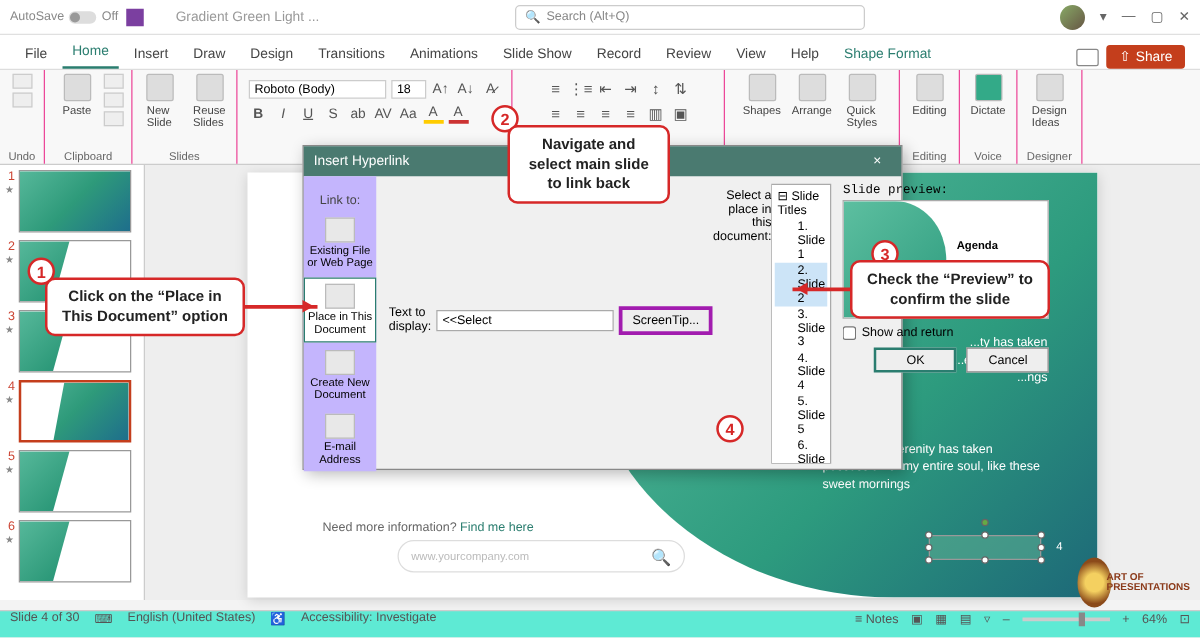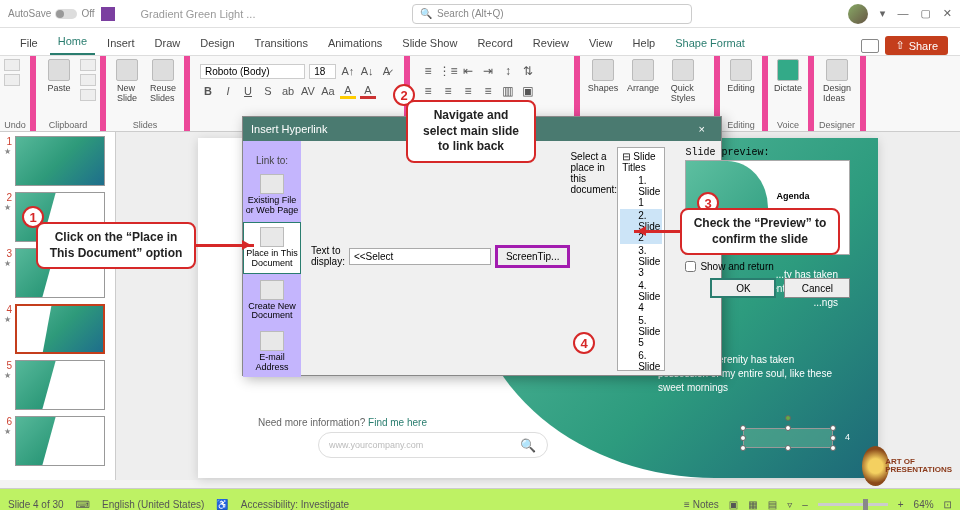--- a/index.html
+++ b/index.html
@@ -17,21 +17,21 @@
   .avatar { width:20px; height:20px; border-radius:50%; background:linear-gradient(135deg,#8a6,#654); }
   
   .menubar { height:28px; background:#fff; display:flex; align-items:flex-end; padding:0 12px; gap:4px; border-bottom:1px solid #ddd; }
   .menu-item { padding:5px 8px 6px; font-size:11px; color:#444; cursor:pointer; }
   .menu-item.active { border-bottom:2px solid #2a7d6f; color:#2a7d6f; }
   .menu-item.shape { color:#2a7d6f; }
   .share-btn { margin-left:auto; background:#c43e1c; color:#fff; padding:3px 10px; border-radius:3px; font-size:11px; display:flex; align-items:center; gap:4px; }
   .comment-icon { width:18px; height:14px; border:1px solid #888; border-radius:2px; margin-right:6px; }
   
   .ribbon { height:76px; background:#f8f8f8; display:flex; border-bottom:1px solid #ccc; }
-  .rgroup { display:flex; flex-direction:column; justify-content:space-between; border-right:6px solid #ec4899; padding:3px 4px 1px; }
+  .rgroup { display:flex; flex-direction:column; justify-content:space-between; border-right:1px solid #ec4899; padding:3px 4px 1px;align-items:center; }
   .rgroup-label { font-size:9px; color:#666; text-align:center; padding-top:2px; }
   .rbtns { display:flex; align-items:flex-start; gap:2px; flex:1; }
   .big-btn { display:flex; flex-direction:column; align-items:center; width:38px; font-size:9px; color:#444; gap:2px; }
   .big-btn .ic { width:22px; height:22px; background:#ddd; border:1px solid #bbb; border-radius:2px; }
   .mini-col { display:flex; flex-direction:column; gap:3px; }
   .mini { width:16px; height:12px; background:#eee; border:1px solid #ccc; }
   .font-grp { display:flex; flex-direction:column; gap:4px; padding:4px 6px; }
   .font-row { display:flex; gap:4px; align-items:center; }
   .font-sel { border:1px solid #ccc; padding:1px 4px; font-size:10px; background:#fff; }
   .fbtn { width:16px; height:16px; display:flex; align-items:center; justify-content:center; font-size:11px; color:#555; }
@@ -69,22 +69,22 @@
   .dlg-body { display:flex; height:236px; }
   .linkto { width:66px; background:#c4b5fd; display:flex; flex-direction:column; align-items:center; padding:12px 0; gap:2px;}
   .linkto-label { font-size:10px; color:#444; padding:2px;}
   .linkto-opt { width:58px; text-align:center; font-size:9px; padding:4px 2px; cursor:pointer; line-height:1.1;}
   .linkto-opt.active { background:#fff; border:1px solid #2a7d6f; }
   .linkto-opt .ic { width:24px; height:20px; background:#e8e8e8; border:1px solid #bbb; margin:0 auto 2px;}
   .dlg-main { flex:1; padding:6px 10px; display:flex; flex-direction:row;}
   .text-disp { display:flex; align-items:center; gap:4px; margin-bottom:6px;}
   .text-disp input { flex:1; border:1px solid #aaa; padding:2px 4px; font-size:10px; background:#fff;}
   .screentip { border:3px solid #a21caf; background:#eee; padding:3px 8px; font-size:10px;}
-  .place-label { font-size:10px; margin:4px 0 2px;}
-  .two-col { display:flex; gap:20px; flex:1;}
+  .place-label { font-size:10px; margin:4px 0 2px;text-align:right;}
+  .two-col { display:flex; gap:9px; flex:1;}
   .slide-tree { flex:1; max-width:150px; border:1px solid #aaa; background:#fff; padding:2px; font-size:10px; overflow:auto;}
   .tree-group { padding:1px 2px;}
   .tree-item { padding:1px 2px 1px 18px;}
   .tree-item.sel { background:#cce4f7; color:#000;}
   .preview-col { flex:1; display:flex; flex-direction:column;}
   .prev-label { font-size:10px; margin-bottom:2px;font-family:Liberation Mono, monospace;}
   .prev-box { width:165px; height:95px; border:1px solid #aaa; background:#fff; position:relative; overflow:hidden;}
   .prev-box .wave2 { position:absolute; left:0; top:0; width:50%; height:100%; background:linear-gradient(135deg,#5dbfa0,#2d9b7e); border-radius:0 60% 60% 0;}
   .prev-box .agenda { position:absolute; left:90px; top:30px; font-size:9px; font-weight:bold;}
   .prev-box .lines { position:absolute; left:90px; top:45px; width:60px;}
@@ -96,21 +96,21 @@
   .dlg-buttons button.ok { border:2px solid #2a7d6f;}
   
   
   .anno { position:absolute; z-index:100; }
   .anno-box { background:#fff; border:2px solid #d62828; border-radius:8px; padding:6px 10px; font-size:12px; font-weight:bold; text-align:center; color:#222; line-height:1.3;}
   .anno-num { width:22px; height:22px; border:2.5px solid #d62828; border-radius:50%; background:#fff; display:flex; align-items:center; justify-content:center; font-weight:bold; color:#d62828; font-size:13px;}
   .arrow { position:absolute; background:#d62828; height:3px; z-index:99;}
   .arrow::after { content:''; position:absolute; right:-2px; top:-4px; border:5px solid transparent; border-left:9px solid #d62828;}
   .arrow.left::after { right:auto; left:-2px; border:5px solid transparent; border-right:9px solid #d62828;}
   
-  .statusbar { position:absolute; bottom:0; left:0; right:0; height:22px; background:#bef264; border-top:1px solid #ccc; display:flex; align-items:flex-end; padding:0 8px; font-size:10px; color:#555; gap:12px;}
+  .statusbar { position:absolute; bottom:0; left:0; right:0; height:22px; background:#5eead4; border-top:1px solid #ccc; display:flex; align-items:flex-start; padding:0 8px; font-size:10px; color:#555; gap:12px;}
   .statusbar .right { margin-left:auto; display:flex; align-items:center; gap:10px;}
   .zoom-slider { width:70px; height:3px; background:#ccc; position:relative;}
   .zoom-slider::after{content:'';position:absolute;width:5px;height:11px;background:#888;top:-4px;left:45px;}
   
   .logo-badge { position:absolute; bottom:22px; right:8px; width:90px; height:44px; z-index:40; display:flex; align-items:center;}
   .logo-circ { width:40px; height:40px; border-radius:50%; background:radial-gradient(circle,#f4d060 30%,#8b4a1a 70%);}
   .logo-txt { font-size:8px; font-weight:bold; color:#8b3a1a; line-height:1;}
 </style>
 </head>
 <body>

